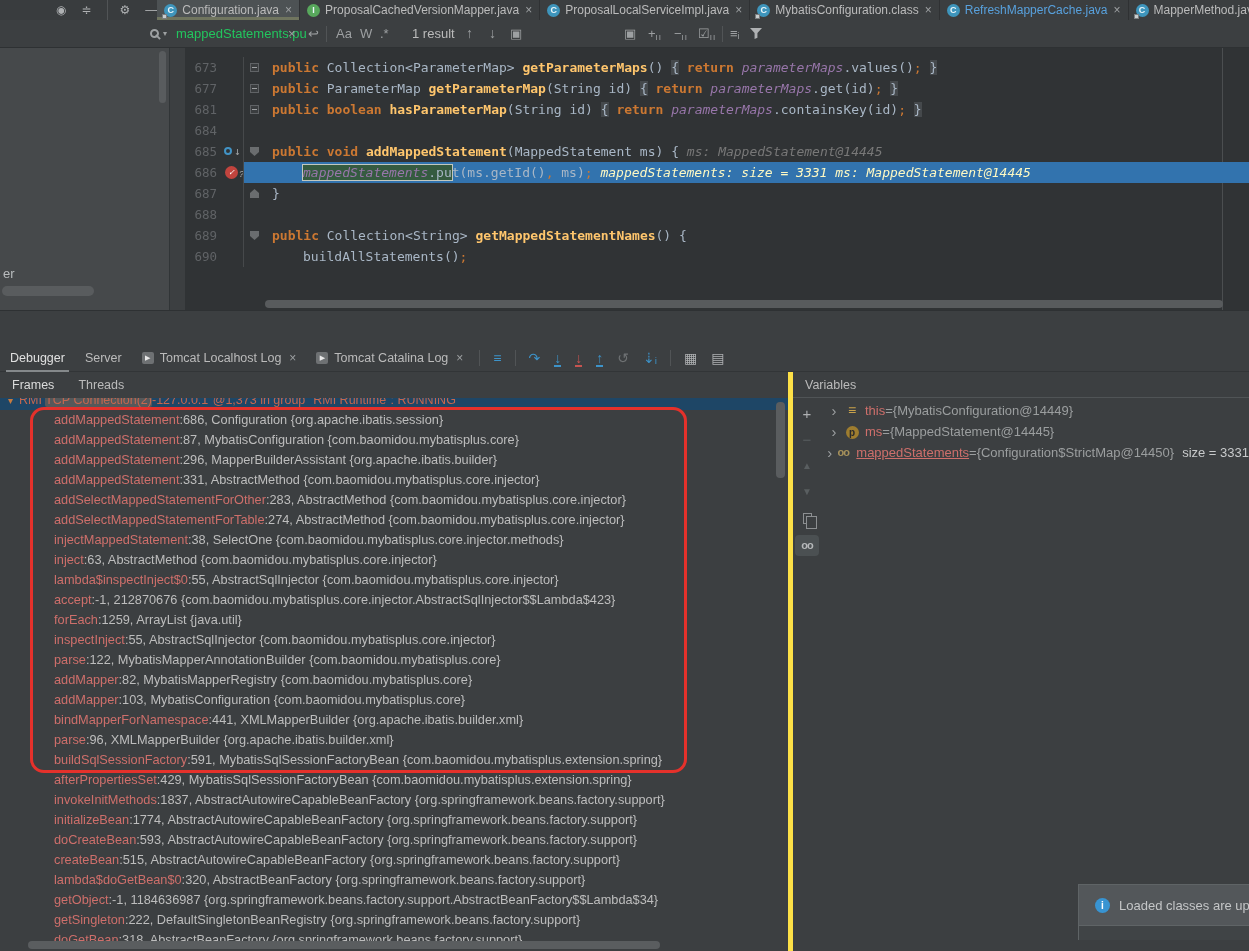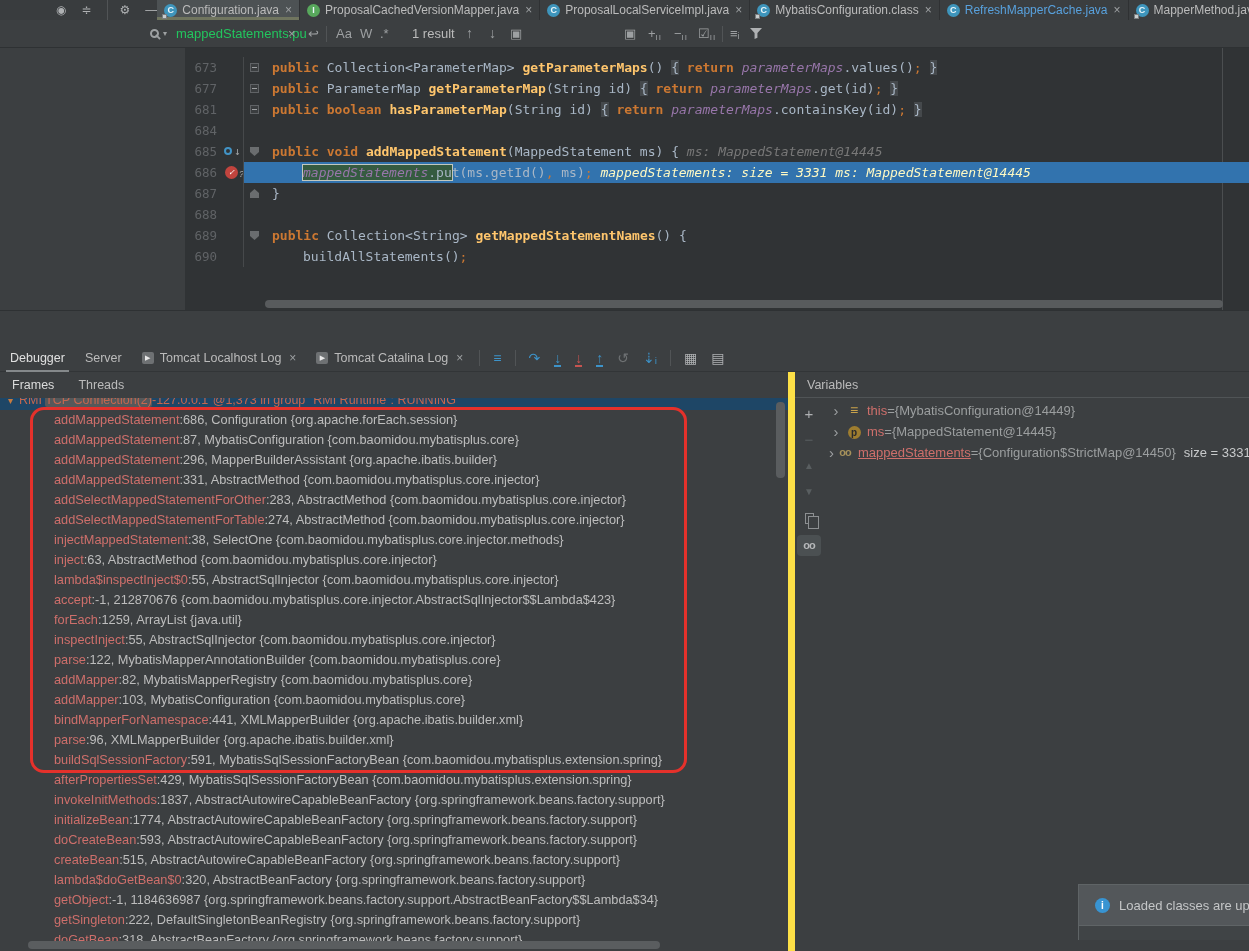--- a/index.html
+++ b/index.html
@@ -108,21 +108,21 @@
   .stab.active { color:#DBDBDB; }
   .thread-row { height:12px; overflow:hidden; background:#1E4666; }
   .thread-inner { margin-top:-8px; height:20px; line-height:20px; padding-left:8px; font-size:12.5px;
                   color:#C4674F; white-space:nowrap; }
   .thread-inner .arrow { color:#C77B3F; font-size:10px; margin-right:6px; }
   .thread-hl { background:#55585A; border-radius:2px; }
   .frame-list { position:absolute; top:38px; bottom:0; left:0; right:0; overflow:hidden; }
   .frow { height:20px; line-height:20px; padding-left:54px; font-size:12.75px; color:#BDBDBD; white-space:nowrap; }
   .frow .meth { color:#CE6F6B; }
 
-  .vars-pane { flex:1; border-left:7px solid #fde047; position:relative; overflow:hidden; }
+  .vars-pane { flex:1; border-left:5px solid #fde047; position:relative; overflow:hidden; }
   .vars-header { height:26px; line-height:26px; padding-left:12px; font-size:12.5px; color:#BBBBBB;
                  border-bottom:1px solid #505456; }
   .vars-body { display:flex; height:553px; }
   .vars-toolbar { width:28px; display:flex; flex-direction:column; align-items:center; padding-top:4px; }
   .vt-ic { height:26px; line-height:24px; font-size:15px; color:#AFB1B3; width:22px; text-align:center; }
   .vt-ic.dis { color:#595E60; }
   .vt-ic.tri { font-size:10px; }
   .ic-copy { position:relative; width:9px; height:11px; border:1px solid #8C8F91; margin:7px auto; }
   .ic-copy::after { content:""; position:absolute; left:2px; top:2px; width:9px; height:11px;
                     border:1px solid #8C8F91; background:#3C3F41; }
@@ -221,20 +221,25 @@
     <span class="fb" style="left:510px">▣</span>
     <span class="fb" style="left:624px">▣</span>
     <span class="fb" style="left:648px">+<small>II</small></span>
     <span class="fb" style="left:674px">−<small>II</small></span>
     <span class="fb" style="left:698px">☑<small>II</small></span>
     <span class="fb-sep" style="left:722px"></span>
     <span class="fb" style="left:730px">≡ᵢ</span>
     <span class="funnel" style="left:750px"></span>
   </div>
 
+  <div class="leftpanel">
+    <span class="lp-text">er</span>
+    <div class="lp-vthumb"></div>
+    <div class="lp-hthumb"></div>
+  </div>
 
   <div class="editor">
     <div class="mguide"></div>
     <div class="codelines" id="codeLines">
         <div class="line">
           <span class="lnum">673</span>
           <span class="gico"></span>
           <span class="fold">
             <i class="fm "></i>
           </span>
@@ -349,21 +354,21 @@
     <div class="panes">
       <div class="frames-pane">
         <div class="subtabs" id="subTabs">
             <div class="stab active">Frames</div>
             <div class="stab">Threads</div>
           </div>
         <div class="thread-row">
           <div class="thread-inner"><span class="arrow">▾</span><span>RMI </span><span class="thread-hl">TCP Connection(2)</span><span>-127.0.0.1"@1,373 in group "RMI Runtime": RUNNING</span></div>
         </div>
         <div class="frame-list" id="frameList">
-            <div class="frow"><span class="meth">addMappedStatement</span><span>:686, Configuration {org.apache.forEach.session}</span></div>
+            <div class="frow"><span class="meth">addMappedStatement</span><span>:686, Configuration {org.apache.ibatis.session}</span></div>
             <div class="frow"><span class="meth">addMappedStatement</span><span>:87, MybatisConfiguration {com.baomidou.mybatisplus.core}</span></div>
             <div class="frow"><span class="meth">addMappedStatement</span><span>:296, MapperBuilderAssistant {org.apache.ibatis.builder}</span></div>
             <div class="frow"><span class="meth">addMappedStatement</span><span>:331, AbstractMethod {com.baomidou.mybatisplus.core.injector}</span></div>
             <div class="frow"><span class="meth">addSelectMappedStatementForOther</span><span>:283, AbstractMethod {com.baomidou.mybatisplus.core.injector}</span></div>
             <div class="frow"><span class="meth">addSelectMappedStatementForTable</span><span>:274, AbstractMethod {com.baomidou.mybatisplus.core.injector}</span></div>
             <div class="frow"><span class="meth">injectMappedStatement</span><span>:38, SelectOne {com.baomidou.mybatisplus.core.injector.methods}</span></div>
             <div class="frow"><span class="meth">inject</span><span>:63, AbstractMethod {com.baomidou.mybatisplus.core.injector}</span></div>
             <div class="frow"><span class="meth">lambda$inspectInject$0</span><span>:55, AbstractSqlInjector {com.baomidou.mybatisplus.core.injector}</span></div>
             <div class="frow"><span class="meth">accept</span><span>:-1, 212870676 {com.baomidou.mybatisplus.core.injector.AbstractSqlInjector$$Lambda$423}</span></div>
             <div class="frow"><span class="meth">forEach</span><span>:1259, ArrayList {java.util}</span></div>

